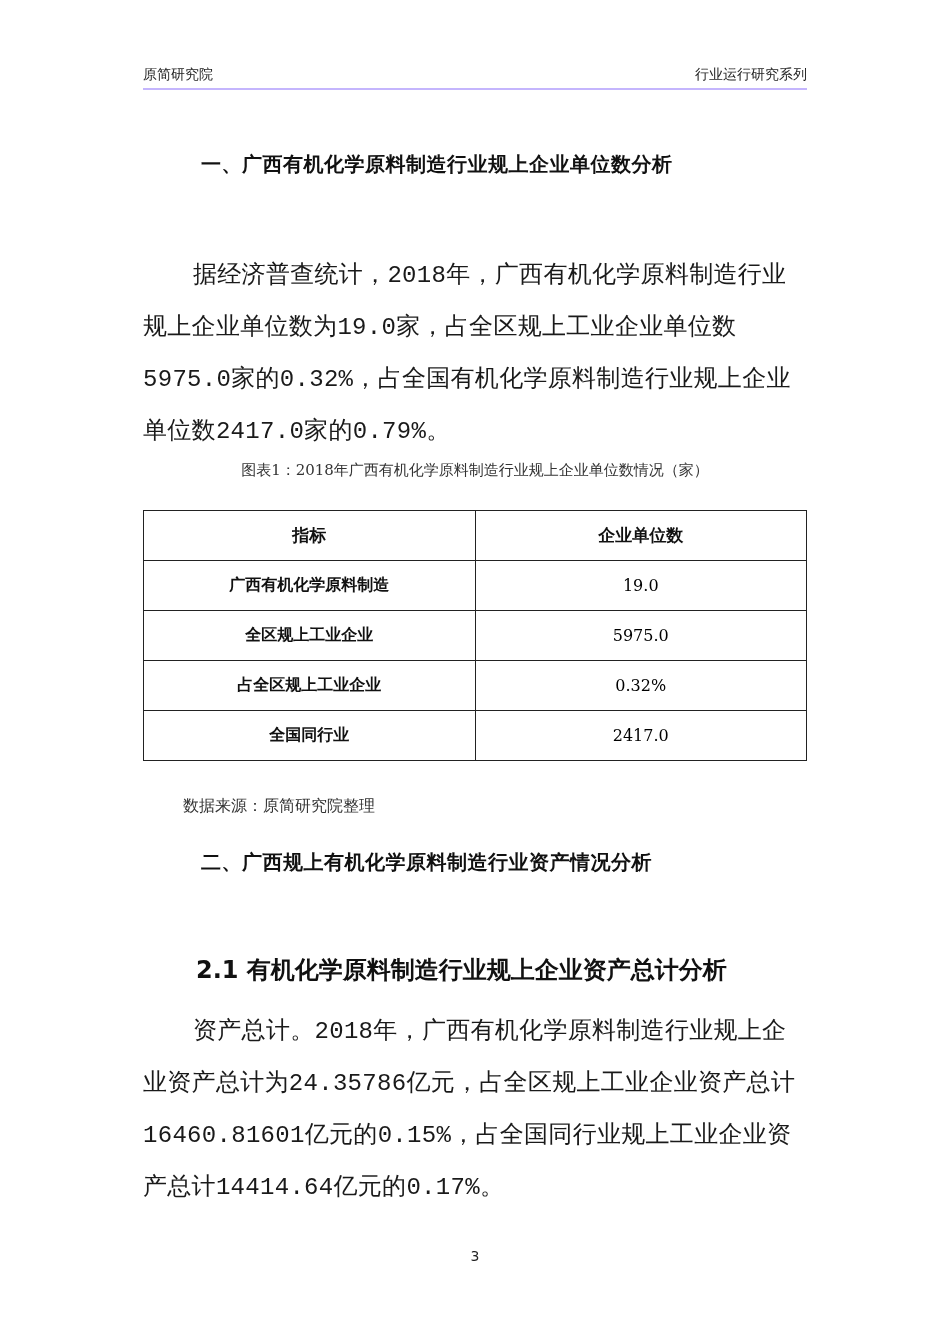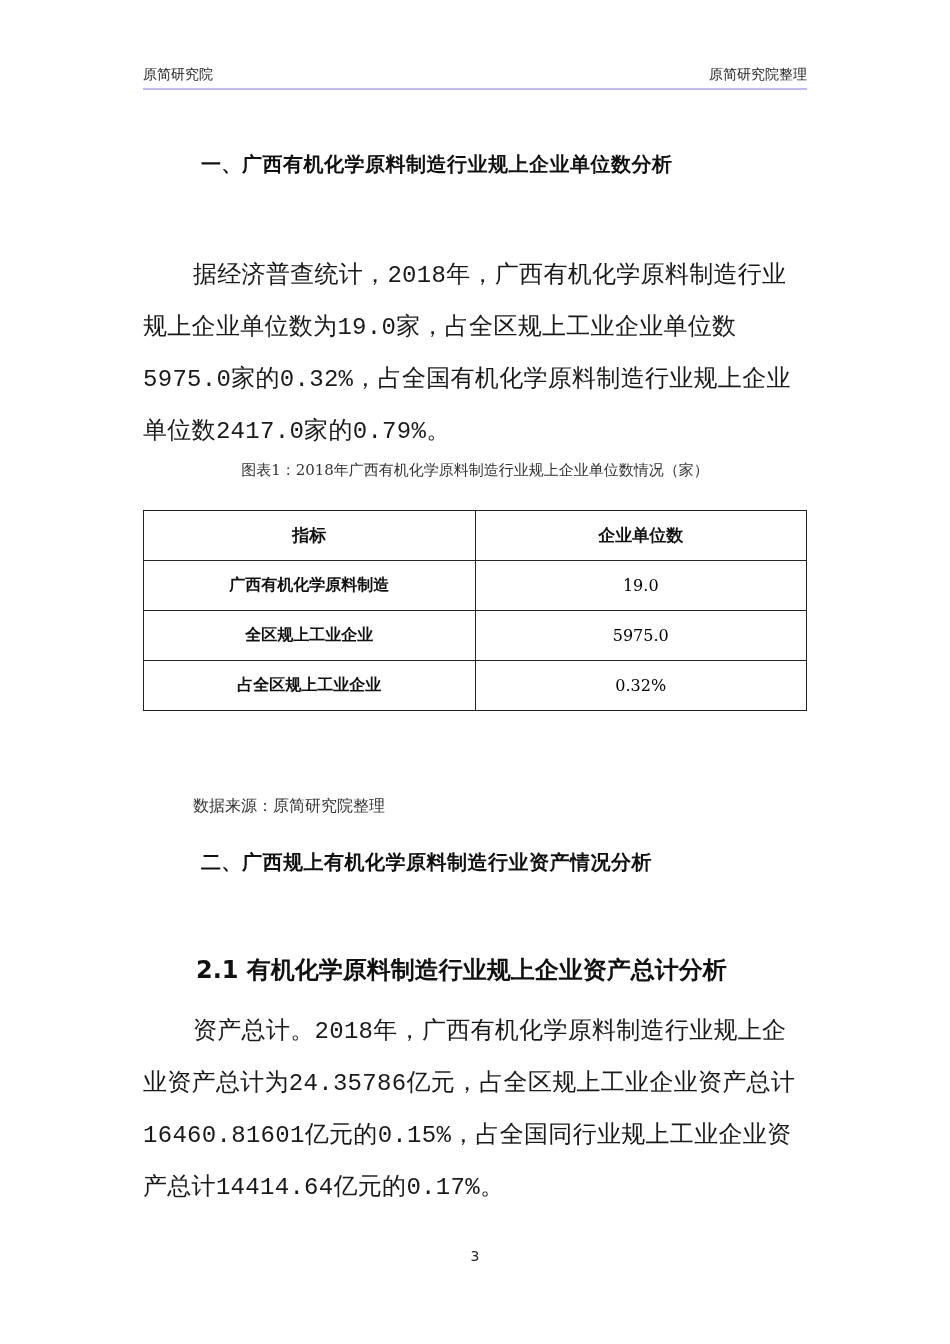--- a/index.html
+++ b/index.html
@@ -8,30 +8,30 @@
   .header .left { position: absolute; left: 0; top: 0; font-family: "DejaVu Sans", sans-serif; font-size: 14px; color: #222; }
   .header .right { position: absolute; right: 0; top: 0; font-family: "DejaVu Sans", sans-serif; font-size: 14px; color: #222; }
   .h1 { position: absolute; left: 143px; width: 664px; font-family: "DejaVu Sans", sans-serif; font-weight: bold; font-size: 20px; line-height: 52px; text-indent: 58px; letter-spacing: 0.5px; }
   .para { position: absolute; left: 143px; width: 664px; font-family: Liberation Mono, monospace; font-size: 24px; line-height: 52px; text-indent: 50px; letter-spacing: 0.3px; color: #1a1a1a; }
   .caption { position: absolute; left: 143px; width: 664px; top: 461px; text-align: center; font-size: 15px; color: #333; }
   table.data { position: absolute; left: 143px; top: 510px; width: 664px; border-collapse: collapse; }
   table.data td, table.data th { border: 1.5px solid #222; height: 49px; text-align: center; font-size: 16px; padding: 0; }
   table.data th { font-family: "DejaVu Sans", sans-serif; font-weight: bold; font-size: 17px; }
   table.data td.label { font-family: "DejaVu Sans", sans-serif; font-weight: bold; }
   table.data td.value { font-family: "DejaVu Serif", serif; font-weight: normal; color: #000000; }
-  .source { position: absolute; left: 193px; top: 796px; font-size: 16px; color: #333; }
+  .source { position: absolute; left: 183px; top: 796px; font-size: 16px; color: #333; }
   .h2 { position: absolute; left: 143px; width: 664px; font-family: "DejaVu Sans", sans-serif; font-weight: bold; font-size: 24px; line-height: 40px; text-indent: 53px; }
   .page-num { position: absolute; left: 0; width: 950px; top: 1248px; text-align: center; font-family: "DejaVu Sans", sans-serif; font-size: 14px; color: #222; }
 </style>
 </head>
 <body>
 
 <div class="header">
   <span class="left">原简研究院</span>
-  <span class="right">原简研究院整理</span>
+  <span class="right">行业运行研究系列</span>
 </div>
 
 <div class="h1" style="top:138px;">一、广西有机化学原料制造行业规上企业单位数分析</div>
 
 <div class="para" style="top:250px;">据经济普查统计，2018年，广西有机化学原料制造行业规上企业单位数为19.0家，占全区规上工业企业单位数5975.0家的0.32%，占全国有机化学原料制造行业规上企业单位数2417.0家的0.79%。</div>
 
 <div class="caption">图表1：2018年广西有机化学原料制造行业规上企业单位数情况（家）</div>
 
 <table class="data">
   <thead>
@@ -46,20 +46,24 @@
       <td class="value">19.0</td>
     </tr>
     <tr>
       <td class="label">全区规上工业企业</td>
       <td class="value">5975.0</td>
     </tr>
     <tr>
       <td class="label">占全区规上工业企业</td>
       <td class="value">0.32%</td>
     </tr>
+    <tr>
+      <td class="label">全国同行业</td>
+      <td class="value">2417.0</td>
+    </tr>
   </tbody>
 </table>
 
 <div class="source">数据来源：原简研究院整理</div>
 
 <div class="h1" style="top:836px;">二、广西规上有机化学原料制造行业资产情况分析</div>
 
 <div class="h2" style="top:950px;">2.1 有机化学原料制造行业规上企业资产总计分析</div>
 
 <div class="para" style="top:1006px;">资产总计。2018年，广西有机化学原料制造行业规上企业资产总计为24.35786亿元，占全区规上工业企业资产总计16460.81601亿元的0.15%，占全国同行业规上工业企业资产总计14414.64亿元的0.17%。</div>

